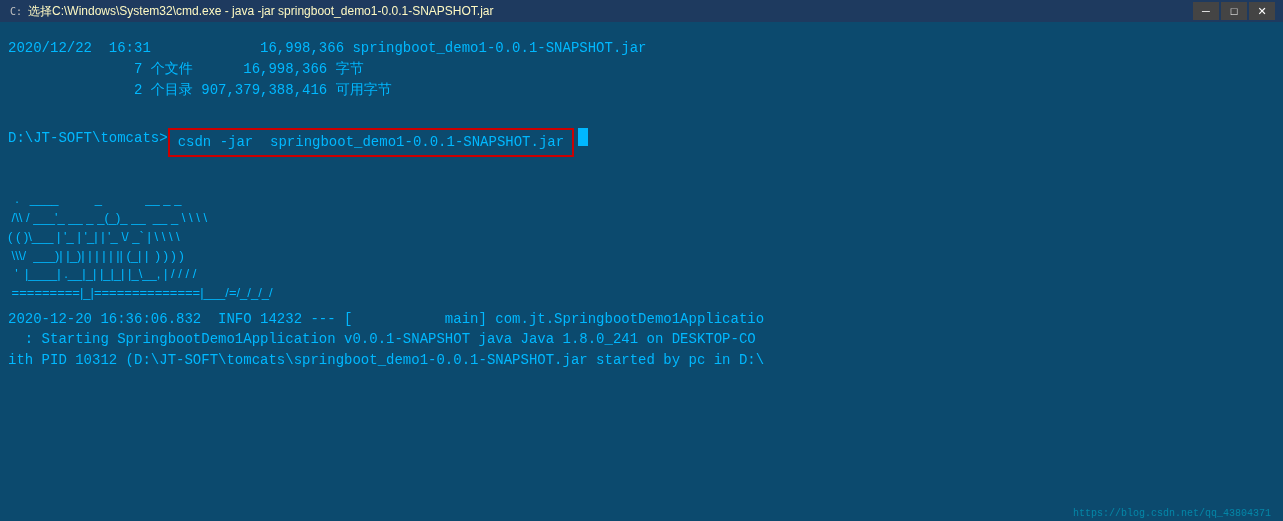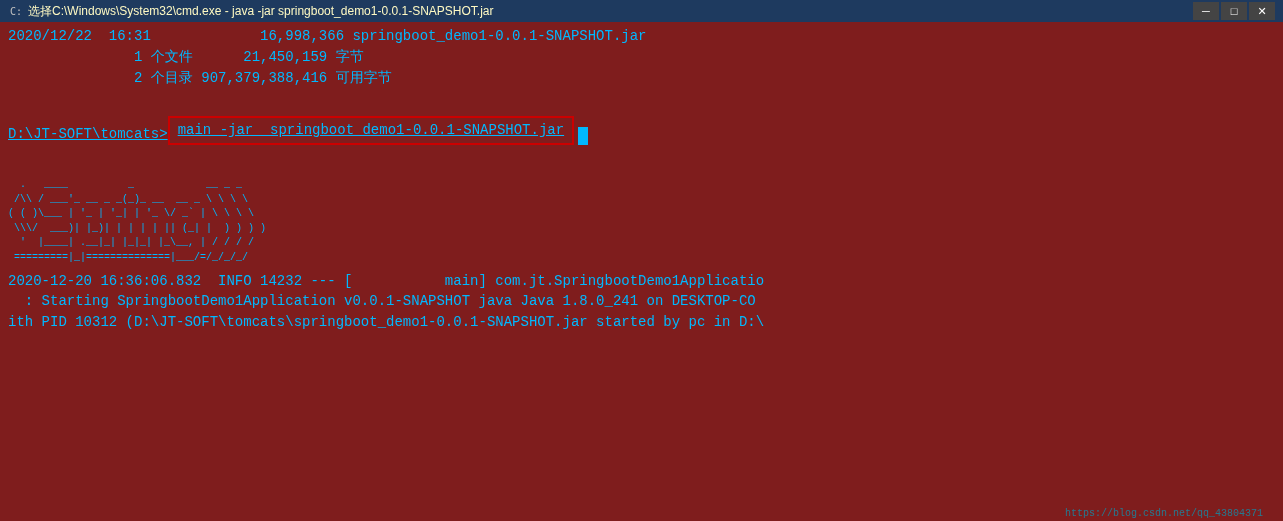--- a/index.html
+++ b/index.html
@@ -61,40 +61,39 @@
       color: #fff;
       font-size: 11px;
       cursor: pointer;
       display: flex;
       align-items: center;
       justify-content: center;
     }
 
     .console {
       flex: 1;
-      background: #7f1d1d;
+      background: #0c4a6e;
       color: #00b8ff;
       font-family: 'Courier New', Courier, monospace;
       font-size: 14px;
-      padding: 4px 8px;
+      padding: 16px 8px;
       overflow: hidden;
       position: relative;
     }
 
     .line {
       line-height: 1.5;
       white-space: pre;
     }
 
     .command-line {
       display: flex;
-      align-items: flex-end;
+      align-items: flex-start;
       line-height: 1.5;
       margin: 6px 0;
-      text-decoration: underline;
     }
 
     .prompt {
       color: #00b8ff;
       white-space: pre;
     }
 
     .command-box {
       border: 2px solid #cc0000;
       padding: 2px 8px;
@@ -108,42 +107,42 @@
       display: inline-block;
       width: 10px;
       height: 18px;
       background: #00b8ff;
       margin-left: 4px;
       vertical-align: middle;
     }
 
     .spring-art {
       color: #00b8ff;
-      font-family: Liberation Mono, monospace;
-      font-size: 10px;
+      font-family: Liberation Sans, sans-serif;
+      font-size: 13px;
       line-height: 1.45;
       margin: 6px 0;
       white-space: pre;
     }
 
     .spring-version {
       line-height: 1.5;
       white-space: pre;
       margin-bottom: 4px;
     }
 
     .log-line {
       line-height: 1.45;
       white-space: pre;
     }
 
     .watermark {
       position: absolute;
       bottom: 2px;
-      right: 20px;
+      right: 12px;
       color: #00a0c0;
       font-size: 10px;
       opacity: 0.7;
     }
   </style>
 </head>
 <body>
 
 <div class="window">
   <div class="title-bar">
@@ -156,26 +155,26 @@
     <span class="title-bar-text">选择C:\Windows\System32\cmd.exe - java  -jar  springboot_demo1-0.0.1-SNAPSHOT.jar</span>
     <div class="title-bar-controls">
       <button class="title-btn">─</button>
       <button class="title-btn">□</button>
       <button class="title-btn close">✕</button>
     </div>
   </div>
 
   <div class="console">
     <div class="line">2020/12/22  16:31             16,998,366 springboot_demo1-0.0.1-SNAPSHOT.jar</div>
-    <div class="line">               1 个文件      21,450,159 字节</div>
+    <div class="line">               7 个文件      16,998,366 字节</div>
     <div class="line">               2 个目录 907,379,388,416 可用字节</div>
     <div class="line">&nbsp;</div>
     <div class="command-line">
       <span class="prompt">D:\JT-SOFT\tomcats&gt;</span>
-      <span class="command-box">main -jar  springboot_demo1-0.0.1-SNAPSHOT.jar</span>
+      <span class="command-box">csdn -jar  springboot_demo1-0.0.1-SNAPSHOT.jar</span>
       <span class="cursor-block"></span>
     </div>
     <div class="line">&nbsp;</div>
     <div class="spring-art">  .   ____          _            __ _ _
  /\\ / ___'_ __ _ _(_)_ __  __ _ \ \ \ \
 ( ( )\___ | '_ | '_| | '_ \/ _` | \ \ \ \
  \\\/  ___)| |_)| | | | | || (_| |  ) ) ) )
   '  |____| .__|_| |_|_| |_\__, | / / / /
  =========|_|==============|___/=/_/_/_/</div>
     <div class="log-line">2020-12-20 16:36:06.832  INFO 14232 --- [           main] com.jt.SpringbootDemo1Applicatio</div>

